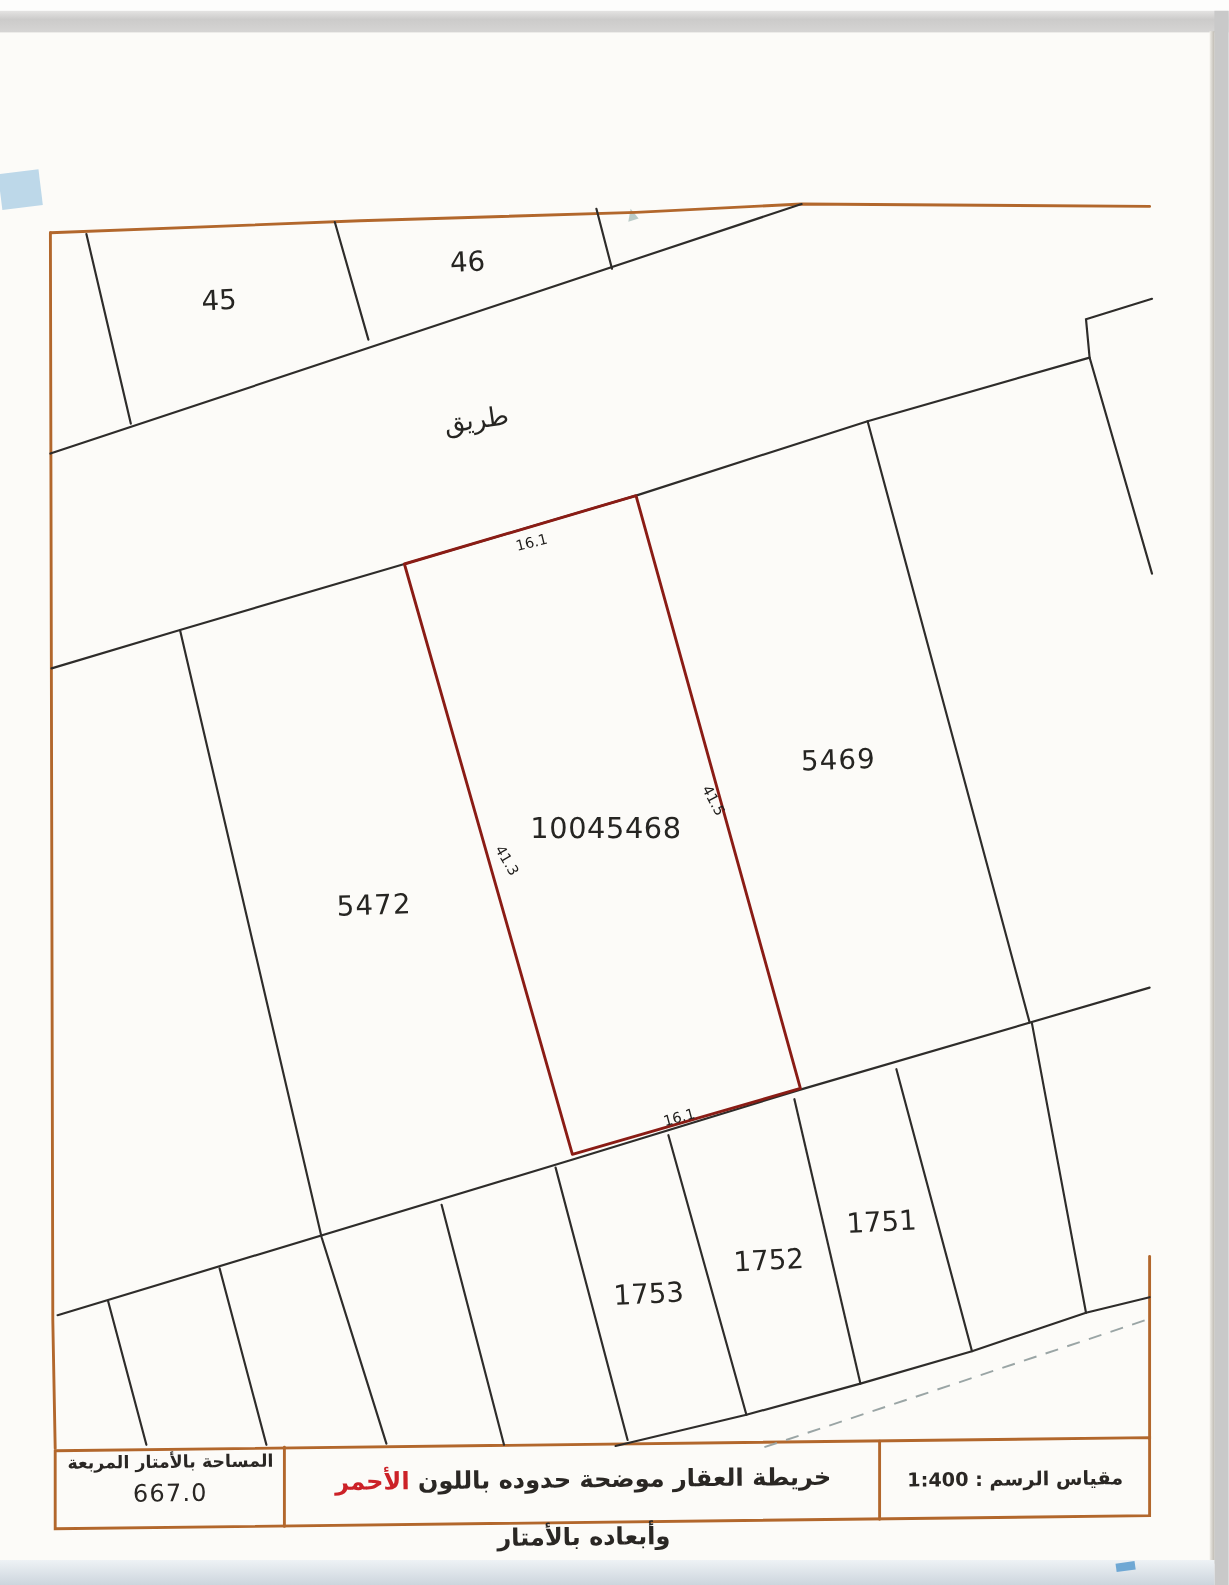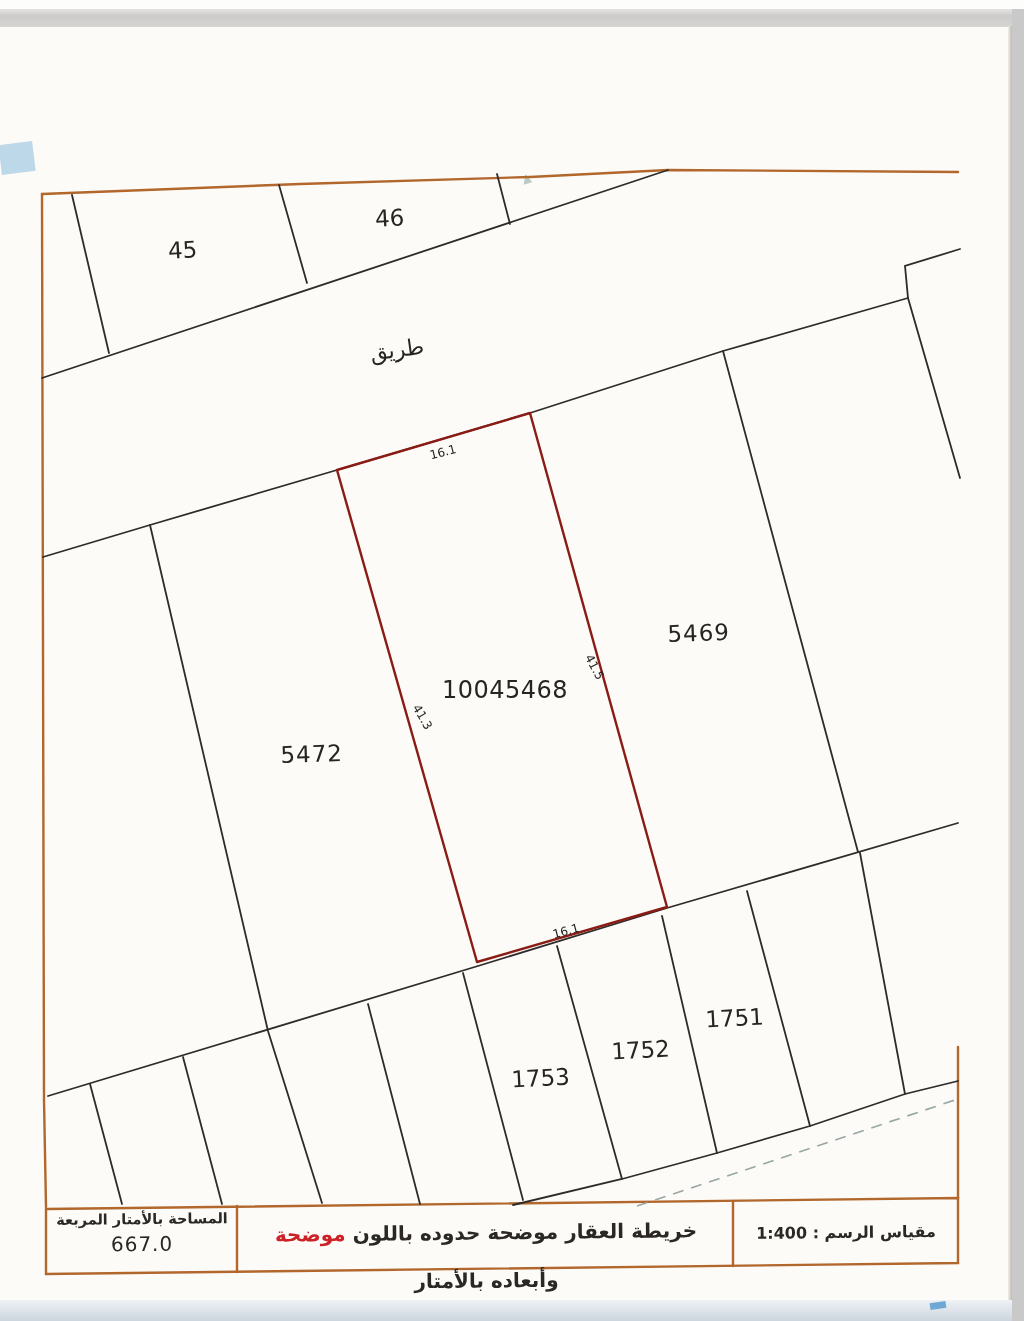--- a/index.html
+++ b/index.html
@@ -94,18 +94,18 @@
     <text x="567" y="935" transform="rotate(-15 567 935)">16.1</text>
     <text x="591" y="669" transform="rotate(62 591 669)">41.5</text>
     <text x="419" y="719" transform="rotate(60 419 719)">41.3</text>
   </g>
 </svg>
 
 <div class="legend-text area-label" dir="rtl">المساحة بالأمتار المربعة</div>
 <div class="legend-text area-value">667.0</div>
 
 <div class="legend-text note-box">
-  <span>خريطة العقار موضحة حدوده باللون </span><span class="red">موضحة</span><span> وأبعاده بالأمتار</span>
+  <span>خريطة العقار موضحة حدوده باللون </span><span class="red">الأحمر</span><span> وأبعاده بالأمتار</span>
 </div>
 
 <div class="legend-text scale-box">
   <span>مقياس الرسم : </span><span>1:400</span>
 </div>
 
 </body></html>

